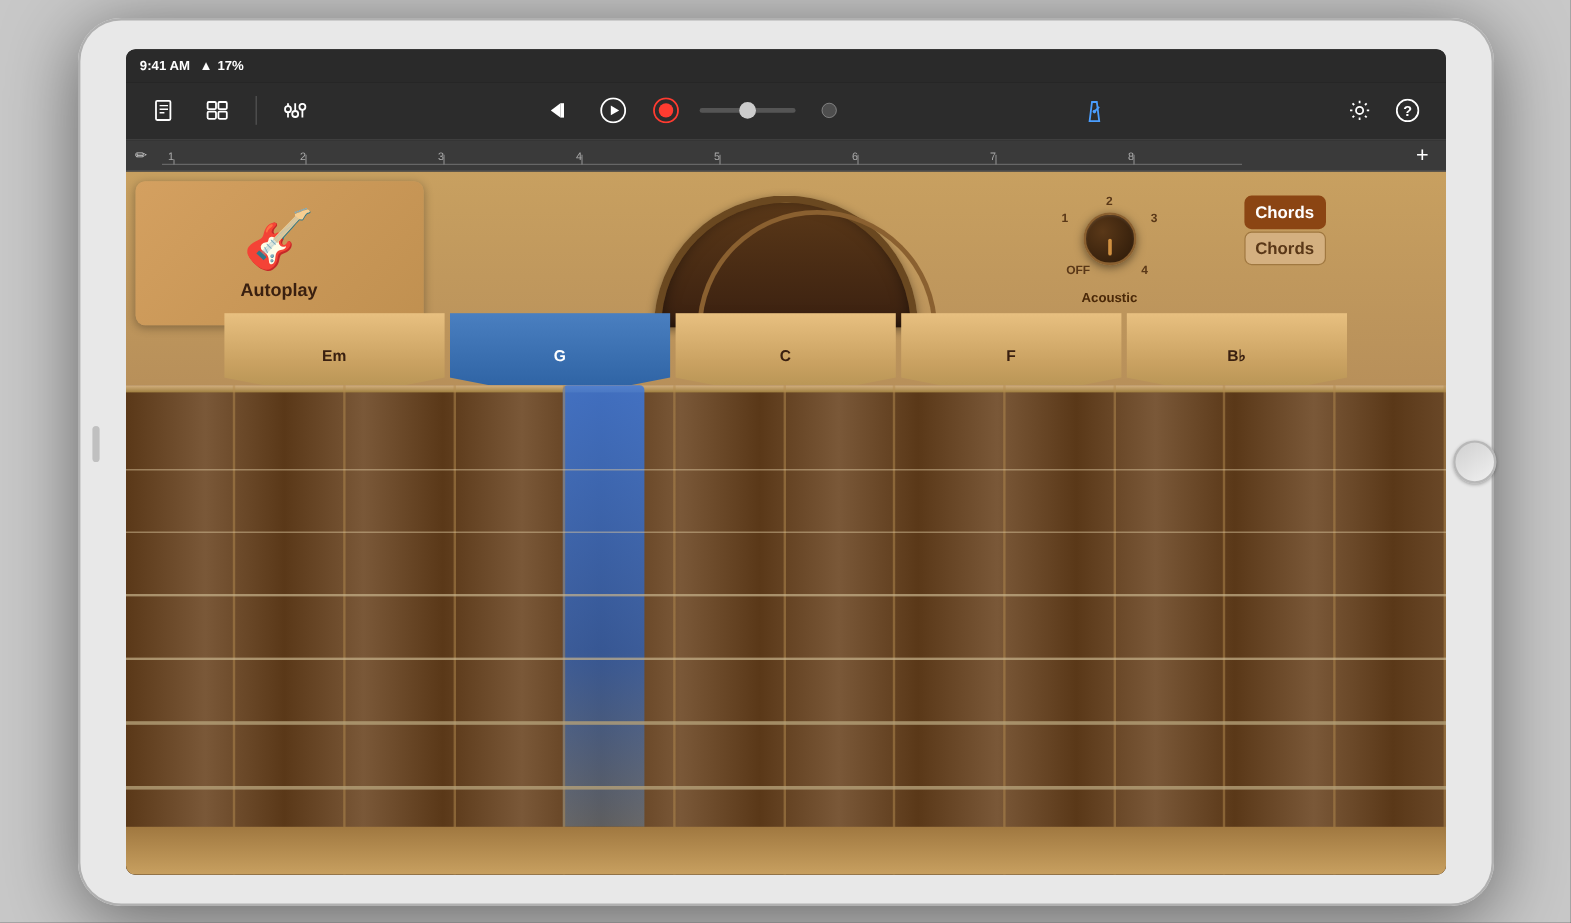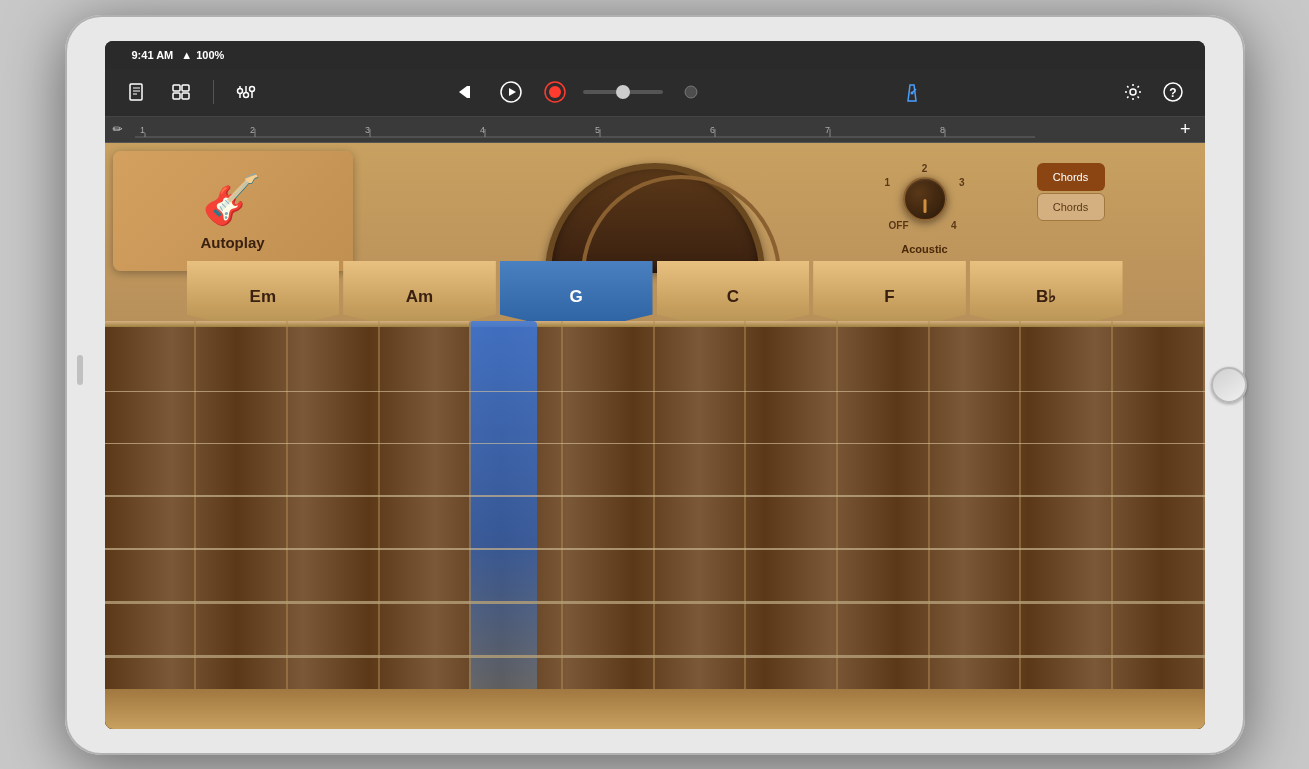--- a/index.html
+++ b/index.html
@@ -65,21 +65,21 @@
       height: 28px;
       background: #2a2a2a;
       display: flex;
       align-items: center;
       padding: 0 12px;
       font-size: 11px;
       color: #fff;
       font-weight: 600;
       flex-shrink: 0;
     }
-    .status-time { margin-right: 8px; margin-left: 15px; }
+    .status-time { margin-right: 8px; }
     .status-date { flex: 1; }
     .status-icons { display: flex; align-items: center; gap: 4px; }
 
     
     .toolbar {
       height: 48px;
       background: #2c2c2c;
       display: flex;
       align-items: center;
       padding: 0 16px;
@@ -320,22 +320,22 @@
       gap: 2px;
     }
 
     .toggle-btn {
       width: 68px;
       height: 28px;
       border-radius: 6px;
       display: flex;
       align-items: center;
       justify-content: center;
-      font-size: 11px;
-      font-weight: 400;
+      font-size: 14px;
+      font-weight: 700;
       cursor: pointer;
     }
 
     .toggle-btn.active {
       background: #8B4513;
       color: #fff;
     }
 
     .toggle-btn.inactive {
       background: #d4b080;
@@ -355,21 +355,21 @@
       gap: 0;
       height: 80px;
     }
 
     .chord-btn {
       flex: 1;
       height: 72px;
       display: flex;
       align-items: center;
       justify-content: center;
-      font-size: 17px;
+      font-size: 13px;
       font-weight: 700;
       color: #3a2010;
       cursor: pointer;
       position: relative;
       clip-path: polygon(0% 0%, 100% 0%, 100% 75%, 50% 100%, 0% 75%);
       background: linear-gradient(180deg, #e8c080 0%, #c8a060 60%, #b09050 100%);
       margin: 0 2px;
       transition: background 0.1s;
     }
 
@@ -474,21 +474,21 @@
 <div class="ipad-frame">
   <div class="side-button"></div>
   <div class="home-button"></div>
 
   <div class="screen">
 
     <div class="status-bar">
       <span class="status-time">9:41 AM</span>
       <div class="status-icons">
         <span>▲</span>
-        <span>100%</span>
+        <span>17%</span>
       </div>
     </div>
 
     <div class="toolbar">
       <div class="toolbar-btn">
         <svg width="20" height="20" viewBox="0 0 20 20" fill="none">
           <rect x="3" y="2" width="12" height="16" rx="1" stroke="white" stroke-width="1.5" fill="none"></rect>
           <line x1="6" y1="6" x2="13" y2="6" stroke="white" stroke-width="1.2"></line>
           <line x1="6" y1="9" x2="13" y2="9" stroke="white" stroke-width="1.2"></line>
           <line x1="6" y1="12" x2="10" y2="12" stroke="white" stroke-width="1.2"></line>
@@ -626,21 +626,20 @@
           <span class="autoplay-label">Acoustic</span>
         </div>
 
         <div class="chord-notes-toggle">
           <div class="toggle-btn active">Chords</div>
           <div class="toggle-btn inactive">Chords</div>
         </div>
 
         <div class="chord-buttons-row">
           <div class="chord-btn">Em</div>
-          <div class="chord-btn">Am</div>
           <div class="chord-btn active">G</div>
           <div class="chord-btn">C</div>
           <div class="chord-btn">F</div>
           <div class="chord-btn">B♭</div>
         </div>
 
         <div class="fretboard">
           <div class="nut-line"></div>
 
           <div class="active-chord-highlight"></div>

